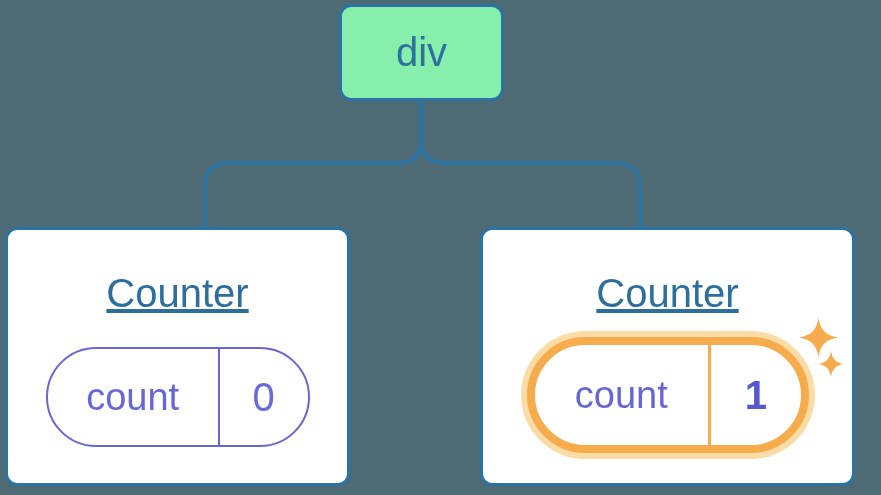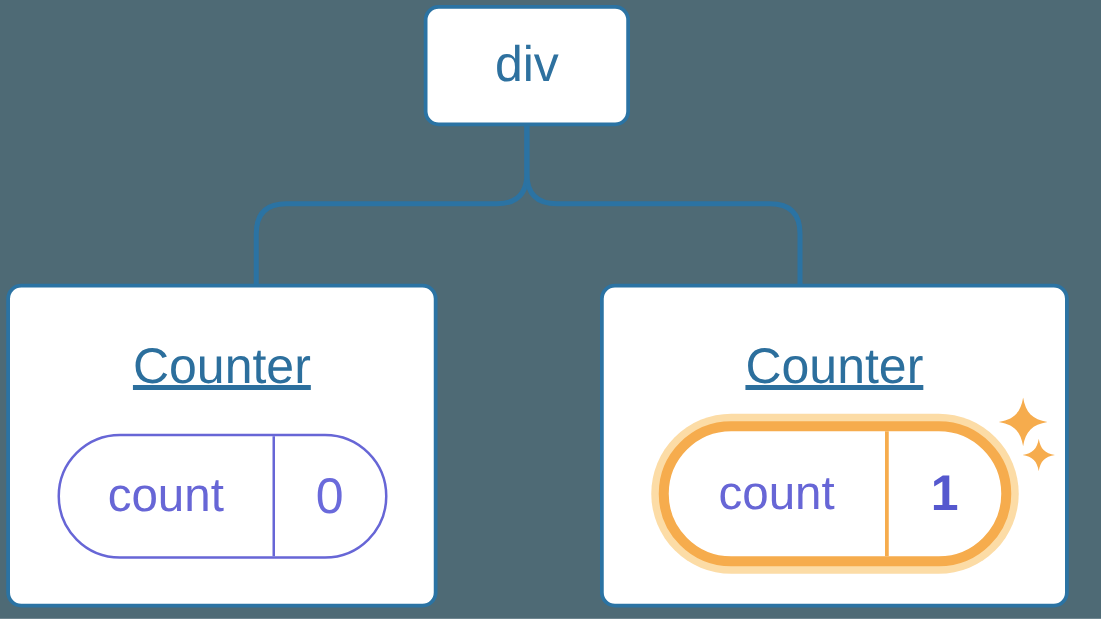--- a/index.html
+++ b/index.html
@@ -14,21 +14,21 @@
   .connector-svg {
     position: absolute;
     left: 0; top: 0;
     width: 881px; height: 495px;
   }
   .root-node {
     position: absolute;
     left: 339px; top: 4px;
     width: 165px; height: 97px;
     box-sizing: border-box;
-    background: #ffffff;
+    background: #86efac;
     border: 3px solid #2B73A3;
     border-radius: 12px;
     display: flex;
     align-items: center;
     justify-content: center;
   }
   .root-label {
     font-size: 40px;
     font-weight: 500;
     color: #2E719F;

